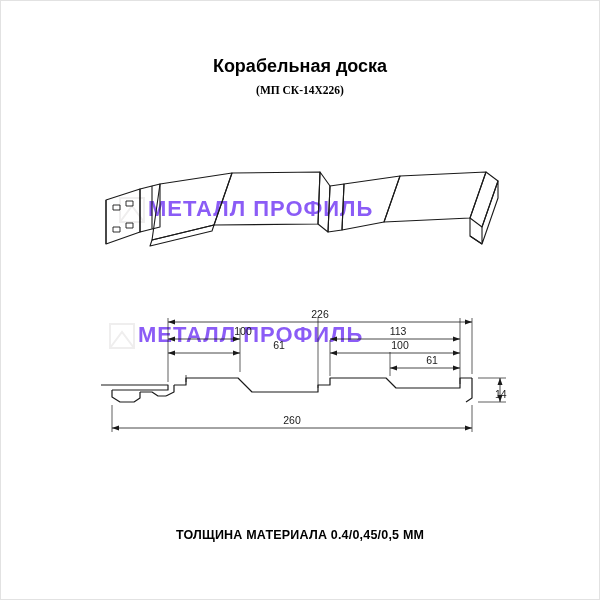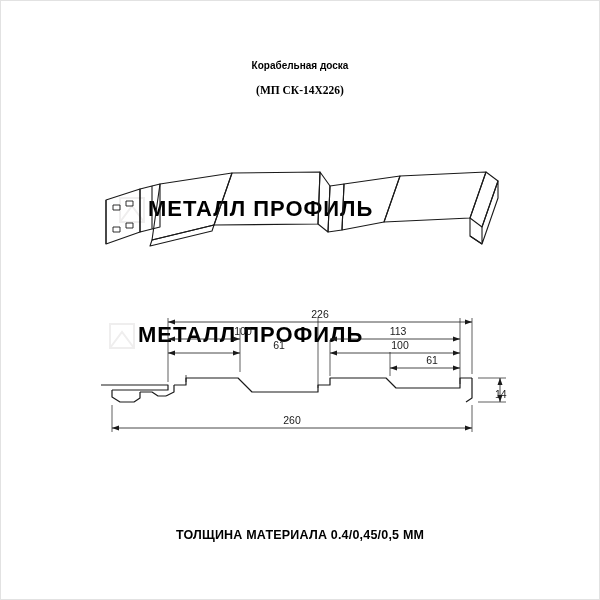--- a/index.html
+++ b/index.html
@@ -37,21 +37,21 @@
     width: 600px;
     text-align: center;
   }
   .title-main {
     font-size: 27px;
     font-weight: bold;
     letter-spacing: 0.5px;
     line-height: 32px;
   }
   .title-sub {
-    font-size: 10px;
+    font-size: 18px;
     font-weight: bold;
     margin-top: 9px;
     line-height: 18px;
   }
   .title-code {
     font-size: 11.5px;
     font-weight: bold;
     margin-top: 8px;
     line-height: 14px;
     font-family: Liberation Serif, serif;
@@ -68,21 +68,21 @@
   }
   .drawing {
     position: absolute;
     left: 0;
     top: 0;
     width: 600px;
     height: 600px;
   }
   .wm {
     position: absolute;
-    color: #000000;
+    color: #8b5cf6;
     font-weight: bold;
     white-space: nowrap;
     user-select: none;
   }
   .wm-1 {
     left: 148px;
     top: 196px;
     font-size: 22px;
     letter-spacing: 1px;
   }

